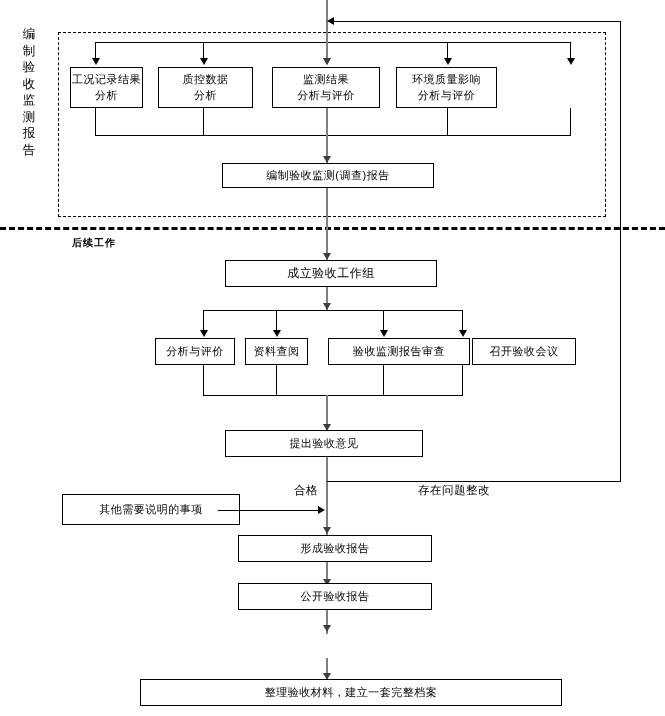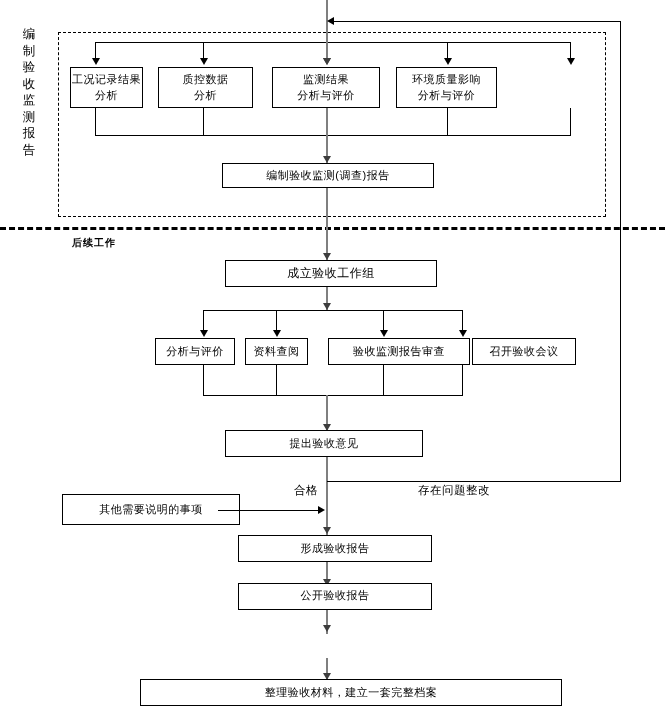--- a/index.html
+++ b/index.html
@@ -211,21 +211,21 @@
   <div class="ln lnh" style="left:218px;top:510px;width:101px;"></div>
   <div class="arrow-right" style="left:318px;top:506px;"></div>
 
   <div class="box" style="left:238px;top:535px;width:194px;height:27px;">
     <span>形成验收报告</span>
   </div>
 
   <div class="sh" style="left:326px;top:562px;height:26px;"></div>
   <div class="arrow grey" style="left:323px;top:579px;"></div>
 
-  <div class="box" style="left:238px;top:583px;width:194px;height:27px;font-family:Liberation Mono, monospace;">
+  <div class="box" style="left:238px;top:583px;width:194px;height:27px;">
     <span>公开验收报告</span>
   </div>
 
   <div class="sh" style="left:326px;top:610px;height:24px;"></div>
   <div class="arrow grey" style="left:323px;top:625px;"></div>
 
 
   <div class="sh" style="left:326px;top:658px;height:22px;"></div>
   <div class="arrow grey" style="left:323px;top:673px;"></div>
 

